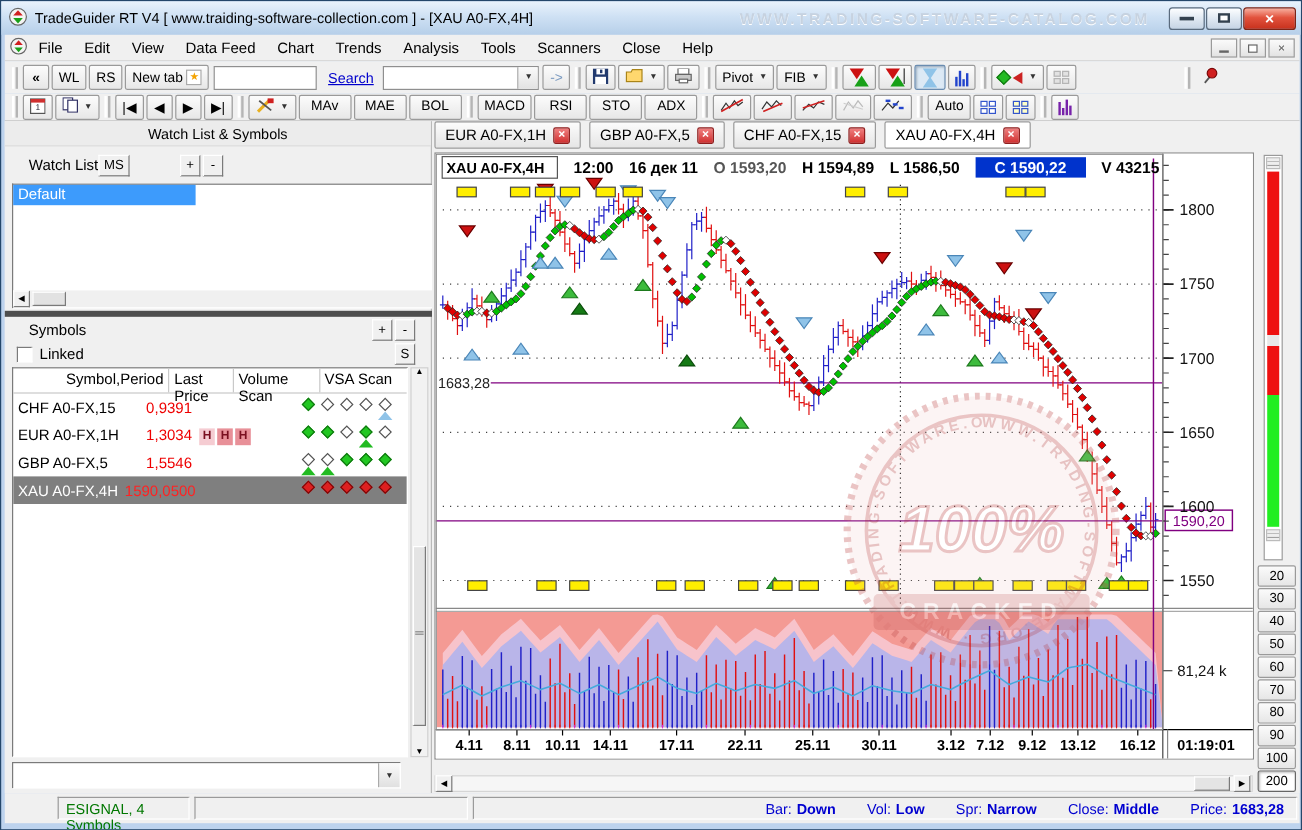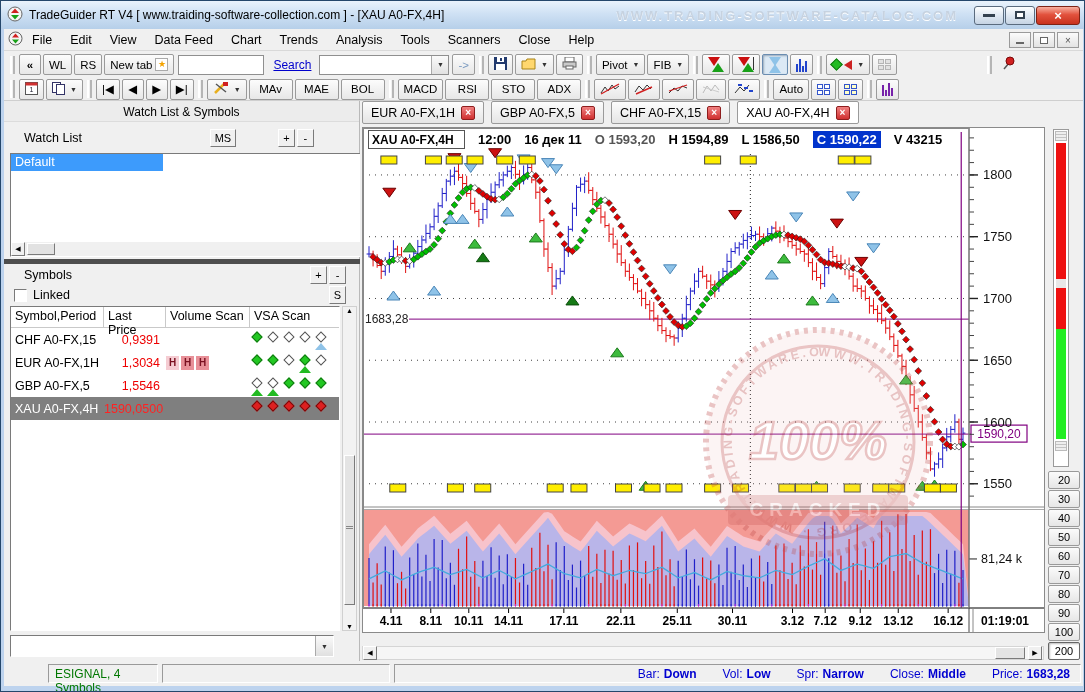--- a/index.html
+++ b/index.html
@@ -79,21 +79,21 @@
   .ms-btn{width:26px;}
   .listbox{position:absolute;left:6px;top:52px;width:376px;height:104px;border:1px solid;border-color:#7a7a7a #fff #fff #7a7a7a;background:#fff;}
   .wl-item{height:17px;width:152px;background:#3d9bfc;color:#fff;font-size:12.5px;padding:1px 4px;}
   .hscroll{position:absolute;left:0;bottom:0;width:100%;height:14px;background:#f0f0f0;display:flex;align-items:center;}
   .sarr{width:14px;height:14px;font-size:7px;display:flex;align-items:center;justify-content:center;background:#f0f0f0;border:1px solid;border-color:#fff #7a7a7a #7a7a7a #fff;padding:0;}
   .hthumb{width:28px;height:12px;background:#e2e2e2;border:1px solid;border-color:#fff #7a7a7a #7a7a7a #fff;margin-left:2px;}
   .sep-dark{position:absolute;left:0;top:158px;width:356px;height:5px;background:#4e4e4e;}
   .chk{width:13px;height:13px;border:1px solid;border-color:#7a7a7a #fff #fff #7a7a7a;background:#fff;margin-left:10px;}
   
   .sym-table{position:absolute;left:6px;top:205px;width:330px;height:325px;border:1px solid;border-color:#7a7a7a #fff #fff #7a7a7a;background:#fff;overflow:hidden;}
-  .thead{display:flex;height:21px;border-bottom:1px solid #c9c9c9;font-size:12.5px;}
+  .thead{display:flex;height:21px;border-bottom:1px solid #c9c9c9;font-size:12.5px;padding-left:40px;}
   .thead span{padding:2px 4px;border-right:1px solid #c9c9c9;}
   .c1{width:93px;}.c2{width:62px;text-align:left;}.c3{width:84px;}.c4{width:85px;}
   .srow{display:flex;height:23px;align-items:center;font-size:12.5px;}
   .srow .c1{padding-left:4px;}
   .srow .c2{color:#ee0000;text-align:right;padding-right:6px;}
   .srow.sel{background:#7f7f7f;color:#fff;}
   .srow.sel .c2{color:#ff2222;}
   .hbadge{display:inline-block;width:13px;height:14px;background:#e89098;color:#7a1020;font-size:10px;font-weight:bold;
     text-align:center;line-height:14px;margin-right:2px;}
   .hbadge.light{background:#f5ccd2;}
@@ -117,21 +117,21 @@
     display:flex;align-items:center;padding:0 8px;gap:6px;font-size:12.5px;}
   .tab.active{background:#fff;}
   .tab-close{width:14px;height:14px;background:linear-gradient(#f08080,#d03030);border:1px solid #8e1d1d;border-radius:2px;
     color:#fff;font-size:10px;font-weight:bold;display:flex;align-items:center;justify-content:center;}
   .chart-wrap{position:absolute;left:0;top:26px;width:723px;height:534px;}
   #chart-svg{position:absolute;left:2px;top:0;background:#fff;border:1px solid #8a8a8a;}
   .chart-header{position:absolute;left:8px;top:3px;display:flex;align-items:center;font-size:13px;font-weight:bold;white-space:nowrap;}
   .sym-box{width:97px;height:19px;border:1px solid #555;background:#fff;font-size:12px;font-weight:bold;padding:2px 3px;}
   .hdr{margin-left:13px;}
   .hdr.dim{color:#555;font-weight:bold;}
-  .hdr.hl{background:#0033cc;color:#fff;padding:1px 4px;}
+  .hdr.hl{background:#0033cc;color:#fff;padding:1px 16px;}
   
   .seal{position:absolute;left:340px;top:200px;width:236px;height:246px;opacity:.33;pointer-events:none;}
   
   .right-controls{position:absolute;left:686px;top:0;width:37px;height:534px;}
   .vslider{position:absolute;left:7px;top:2px;width:16px;height:338px;border:1px solid #9a9a9a;background:#fff;padding:1px;}
   .vslider .gripbox{height:10px;border:1px solid #bbb;background:repeating-linear-gradient(#eee,#eee 2px,#999 3px);}
   .vslider .fill{height:296px;margin:2px 1px;background:linear-gradient(#ee1111 0 46%,#e8e8e8 46% 49%,#ee1111 49% 63%,#22ee22 63% 100%);}
   .zoom-col{position:absolute;left:2px;top:344px;width:33px;}
   .zoombtn{width:32px;height:18px;margin-bottom:1px;border:1px solid #9a9a9a;border-radius:2px;
     background:linear-gradient(#fbfbfb,#e6e6e6);font-size:11px;display:flex;align-items:center;justify-content:center;padding:0;}
@@ -410,21 +410,21 @@
       </button>
   </div>
 
   <div class="content">
 
     <div class="left-panel">
       <div class="panel-header">Watch List &amp; Symbols</div>
 
       <div class="row-flex" style="top:26px;height:22px">
         <span class="lbl">Watch List</span>
-        <button class="mini-btn ms-btn" style="margin-left:128px">MS</button>
+        <button class="mini-btn ms-btn" style="">MS</button>
         <button class="mini-btn" style="margin-left:42px">+</button>
         <button class="mini-btn" style="margin-left:2px">-</button>
       </div>
 
       <div class="listbox">
         <div class="wl-item">Default</div>
         <div class="hscroll">
           <button class="sarr">◀</button>
           <span class="hthumb"></span>
           <button class="sarr" style="margin-left:auto">▶</button>

